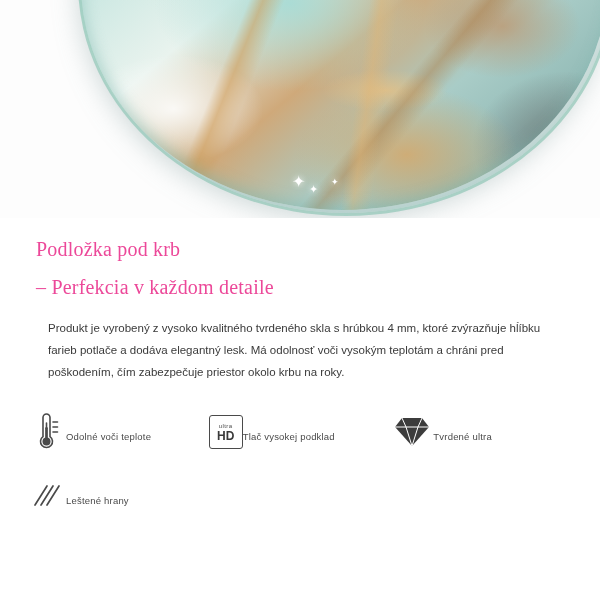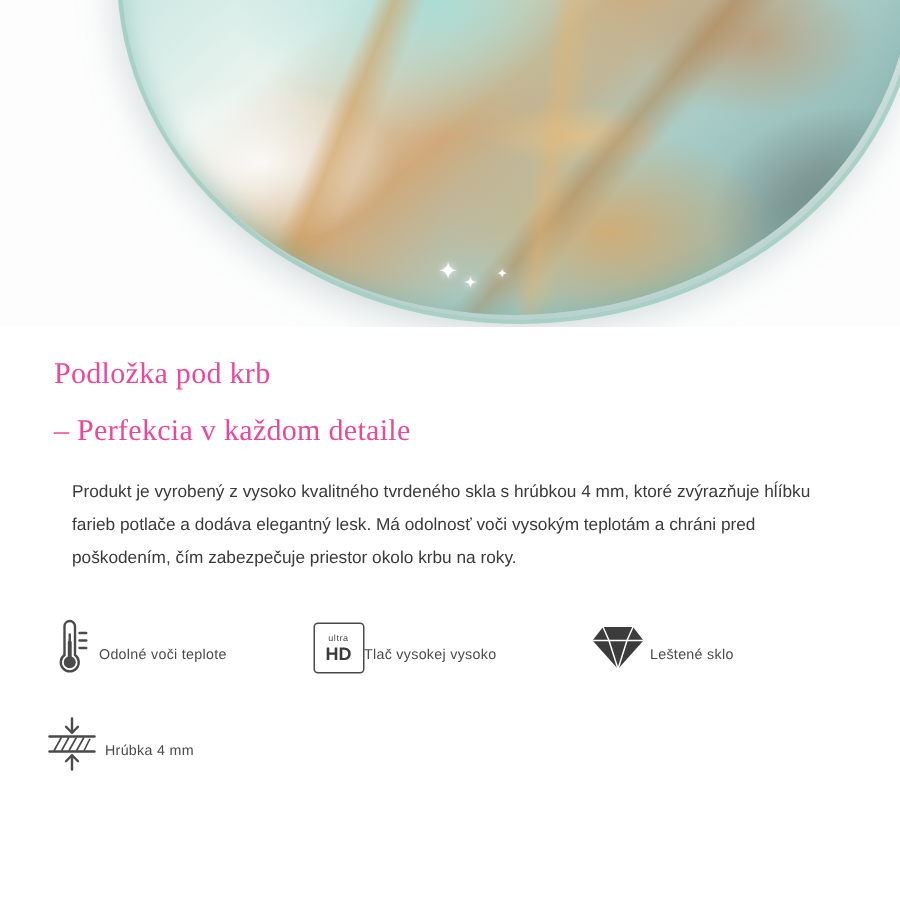--- a/index.html
+++ b/index.html
@@ -203,57 +203,47 @@
       <div class="feature-label">Odolné voči teplote</div>
     </div>
 
     <div class="feature">
       <div class="feature-icon">
         <div class="hd-box">
           <span class="ultra">ultra</span>
           <span class="hd">HD</span>
         </div>
       </div>
-      <div class="feature-label">Tlač vysokej vysoko</div>
+      <div class="feature-label">Tlač vysokej podklad</div>
     </div>
 
 
     <div class="feature">
       <div class="feature-icon">
         <svg width="42" height="36" viewBox="0 0 42 36">
           <g fill="#3c3c3c">
             <path d="M11 4 L31 4 L38 13 L21 32 L4 13 Z"></path>
           </g>
           <g stroke="#ffffff" stroke-width="1" fill="none">
             <path d="M11 4 L15 13 L21 32 L27 13 L31 4"></path>
             <path d="M4 13 L38 13"></path>
           </g>
         </svg>
       </div>
-      <div class="feature-label">Leštené sklo</div>
-    </div>
-
-
-    <div class="feature">
-      <div class="feature-icon">
-        <svg width="44" height="40" viewBox="0 0 44 40">
-          <g stroke="#4a4a4a" stroke-width="1.6" stroke-linecap="round">
-            <line x1="22" y1="3" x2="22" y2="12"></line>
-            <path d="M18 8.5 L22 12.5 L26 8.5" fill="none"></path>
-            <line x1="22" y1="37" x2="22" y2="28"></line>
-            <path d="M18 31.5 L22 27.5 L26 31.5" fill="none"></path>
-            <line x1="7" y1="15" x2="37" y2="15"></line>
-            <line x1="7" y1="25" x2="37" y2="25"></line>
-          </g>
-          <g stroke="#4a4a4a" stroke-width="1.1">
-            <line x1="10" y1="24.5" x2="15" y2="15.5"></line>
-            <line x1="15" y1="24.5" x2="20" y2="15.5"></line>
-            <line x1="20" y1="24.5" x2="25" y2="15.5"></line>
-            <line x1="25" y1="24.5" x2="30" y2="15.5"></line>
-            <line x1="30" y1="24.5" x2="34" y2="16.5"></line>
+      <div class="feature-label">Tvrdené ultra</div>
+    </div>
+
+    <div class="feature">
+      <div class="feature-icon">
+        <svg width="40" height="34" viewBox="0 0 40 34">
+          <g stroke="#4a4a4a" stroke-width="1.7" stroke-linecap="round">
+            <line x1="9" y1="26" x2="21" y2="7"></line>
+            <line x1="15" y1="26" x2="27" y2="7"></line>
+            <line x1="21" y1="26" x2="33" y2="7"></line>
           </g>
         </svg>
       </div>
-      <div class="feature-label">Hrúbka 4 mm</div>
-    </div>
+      <div class="feature-label">Leštené hrany</div>
+    </div>
+
 
   </div>
 </div>
 
 </body></html>

